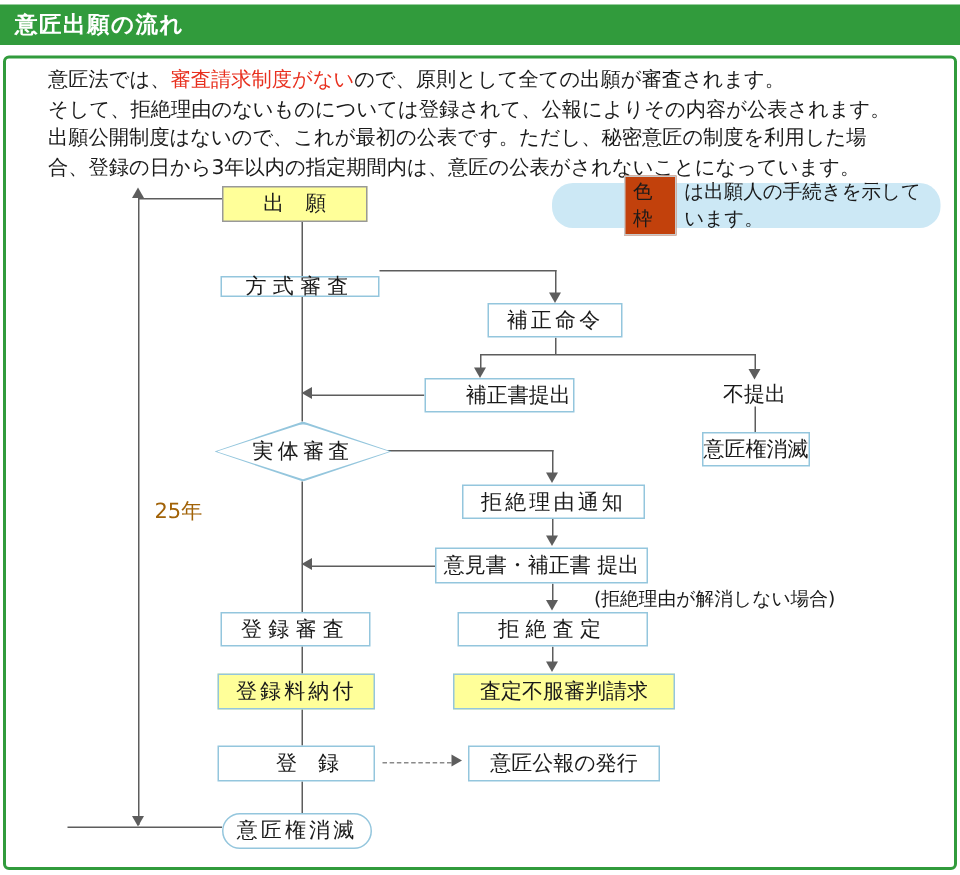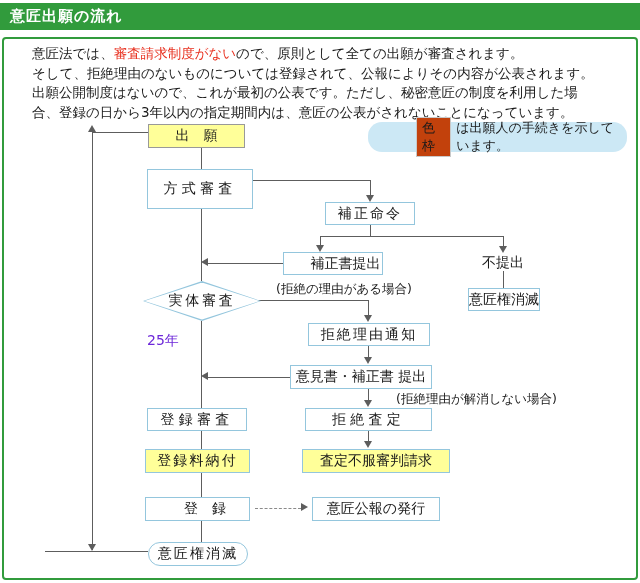--- a/index.html
+++ b/index.html
@@ -46,21 +46,21 @@
   .diamond .d-border{inset:0;background:#94c6dd;}
   .diamond .d-fill{inset:1.5px;background:#fff;}
   .diamond span{position:relative;z-index:1;font-size:14px;letter-spacing:.2em;}
 
   
   #legend{position:absolute;left:368px;top:122px;width:259px;height:30px;background:#cce8f5;
           border-radius:14px;display:flex;align-items:center;justify-content:center;gap:5px;z-index:2;}
   #legend .chip{background:#c2410c;border:1px solid #c9c9c9;font-size:13px;padding:1px 5px;letter-spacing:.1em;margin-left:48px;}
   #legend .ltext{font-size:13px;}
 
-  #duration{position:absolute;left:103px;top:332px;font-size:14px;color:#6d28d9;z-index:2;margin-left:44px;}
+  #duration{position:absolute;left:103px;top:332px;font-size:14px;color:#a16207;z-index:2;}
 </style>
 </head>
 <body>
 
 <div id="page">
 
   <div id="header-bar">
     <span class="title">意匠出願の流れ</span>
   </div>
 
@@ -119,39 +119,38 @@
   <div class="vline" style="left:368px;top:431px;height:11px;"></div>
   <div class="arr down" style="left:364px;top:441px;"></div>
 
   <div class="hline dashed" style="left:255px;top:508px;width:46px;"></div>
   <div class="arr right" style="left:301px;top:503px;"></div>
 
   <div class="node yellow gray-border" style="left:148px;top:124px;width:97px;height:24px;">
       <span>出　願</span>
     </div>
 
-  <div class="node" style="left:147px;top:169px;width:106px;height:40px;font-family:Liberation Serif, serif;">
+  <div class="node" style="left:147px;top:184px;width:106px;height:14px;font-family:Liberation Serif, serif;">
       <span class="ls2">方式審査</span>
     </div>
 
   <div class="node" style="left:325px;top:202px;width:90px;height:23px;">
       <span class="ls1">補正命令</span>
     </div>
 
   <div class="node" style="left:283px;top:252px;width:100px;height:23px;padding-left:25px;">
       <span>補正書提出</span>
     </div>
 
   <div class="plain-label" style="left:482px;top:254px;">不提出</div>
 
   <div class="node" style="left:468px;top:288px;width:72px;height:23px;">
       <span>意匠権消滅</span>
     </div>
 
-  <div class="note" style="left:276px;top:281px;">(拒絶の理由がある場合)</div>
 
   <div class="diamond" style="left:143px;top:281px;width:118px;height:40px;">
     <div class="d-border"></div>
     <div class="d-fill"></div>
     <span>実体審査</span>
   </div>
 
   <div id="duration">25年</div>
 
   <div class="node" style="left:308px;top:323px;width:122px;height:23px;">

